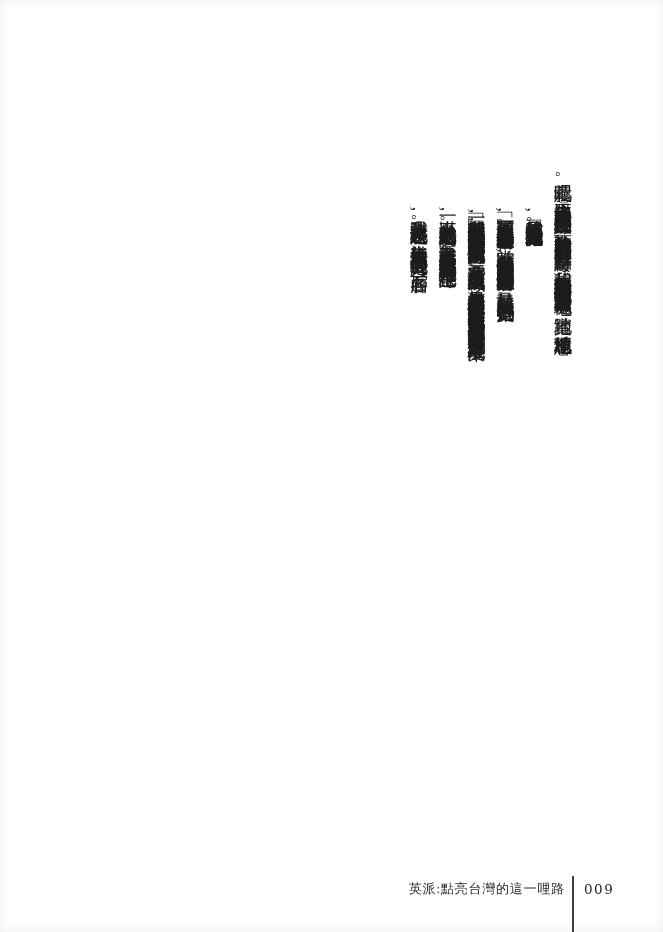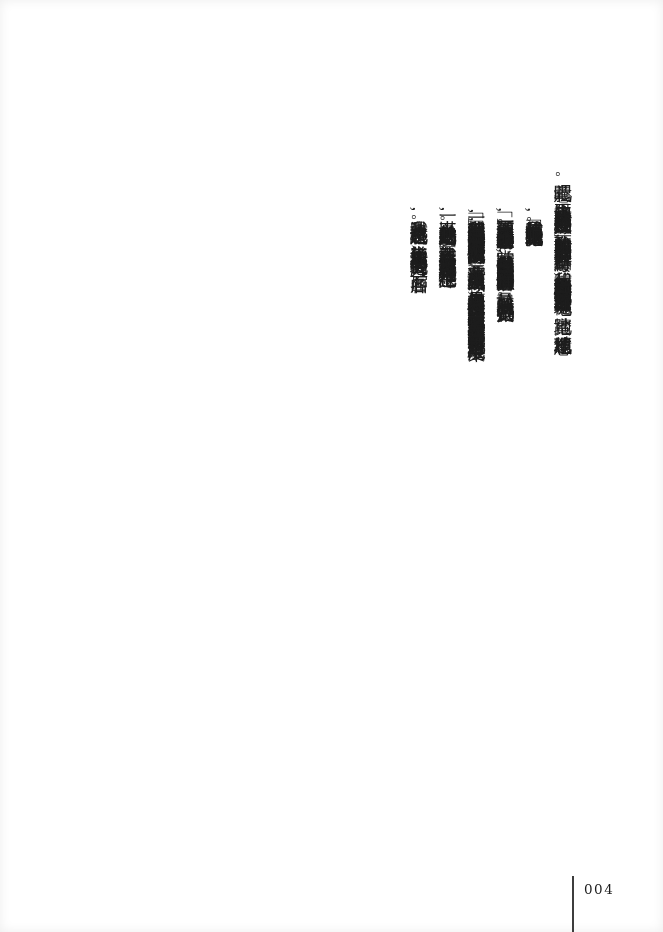--- a/index.html
+++ b/index.html
@@ -81,17 +81,18 @@
   <main class="text-block">
     <p>意義吧。過去這一兩年來,舊政治的時代,已經在被淘汰的邊緣。而新政治的時代,則依然面目模糊,甚至,有點百廢待舉。我相信,政治就如同德國社會學家韋伯所說的,我們要更有耐性地,穿透那無法穿透的厚實木板,穩健地、踏實地、精準地達成理想。</p>
     <p class="indent">這就是我的作風,我想姑且就稱爲「英派」作風吧。</p>
     <p class="indent">「英派」這兩個字,第一次是出現在二〇一五年基隆市後援會授證大會的會場上。當時,我有感於台下支持者的熱情,然後,我覺得必須爲「我們」這一群想要改變國家命運的人想一個強而有力的名稱。於是,我就脫口而出,「我們都是英派」。</p>
     <p class="indent">我期待「英派」是很大的一群人,我也期待「英派」在未來台灣的歷史裡,是會被記著的一群人,而且是會被人們以改革者的形象記憶下來的一群人。台灣需要改革,不敢改革就是領導人的失職。如果領導人想的只是權力,改革就會打折扣,換句話說,在這樣一個時代裡,爲了讓這個國家更好,我們要形成一股力量,即使改革會得罪既有勢力,也必須堅持,絕不能放棄。</p>
     <p class="indent">一直以來,我對政治的態度都是如此。我要求自己,不管發生什麼事,都要冷靜地達成理想,絕不拖延,也絕不躁進。</p>
     <p class="indent">我失敗過,也試著爬起來。這幾年來,我四處探訪,從台灣的各地方、各層面</p>
   </main>
 
   <div class="footer">
+    <span class="footer-title">英派:點亮台灣的這一哩路</span>
     <span class="footer-divider"></span>
-    <span class="footer-page-number">004</span>
+    <span class="footer-page-number">009</span>
   </div>
 
 </div>
 
 </body></html>

